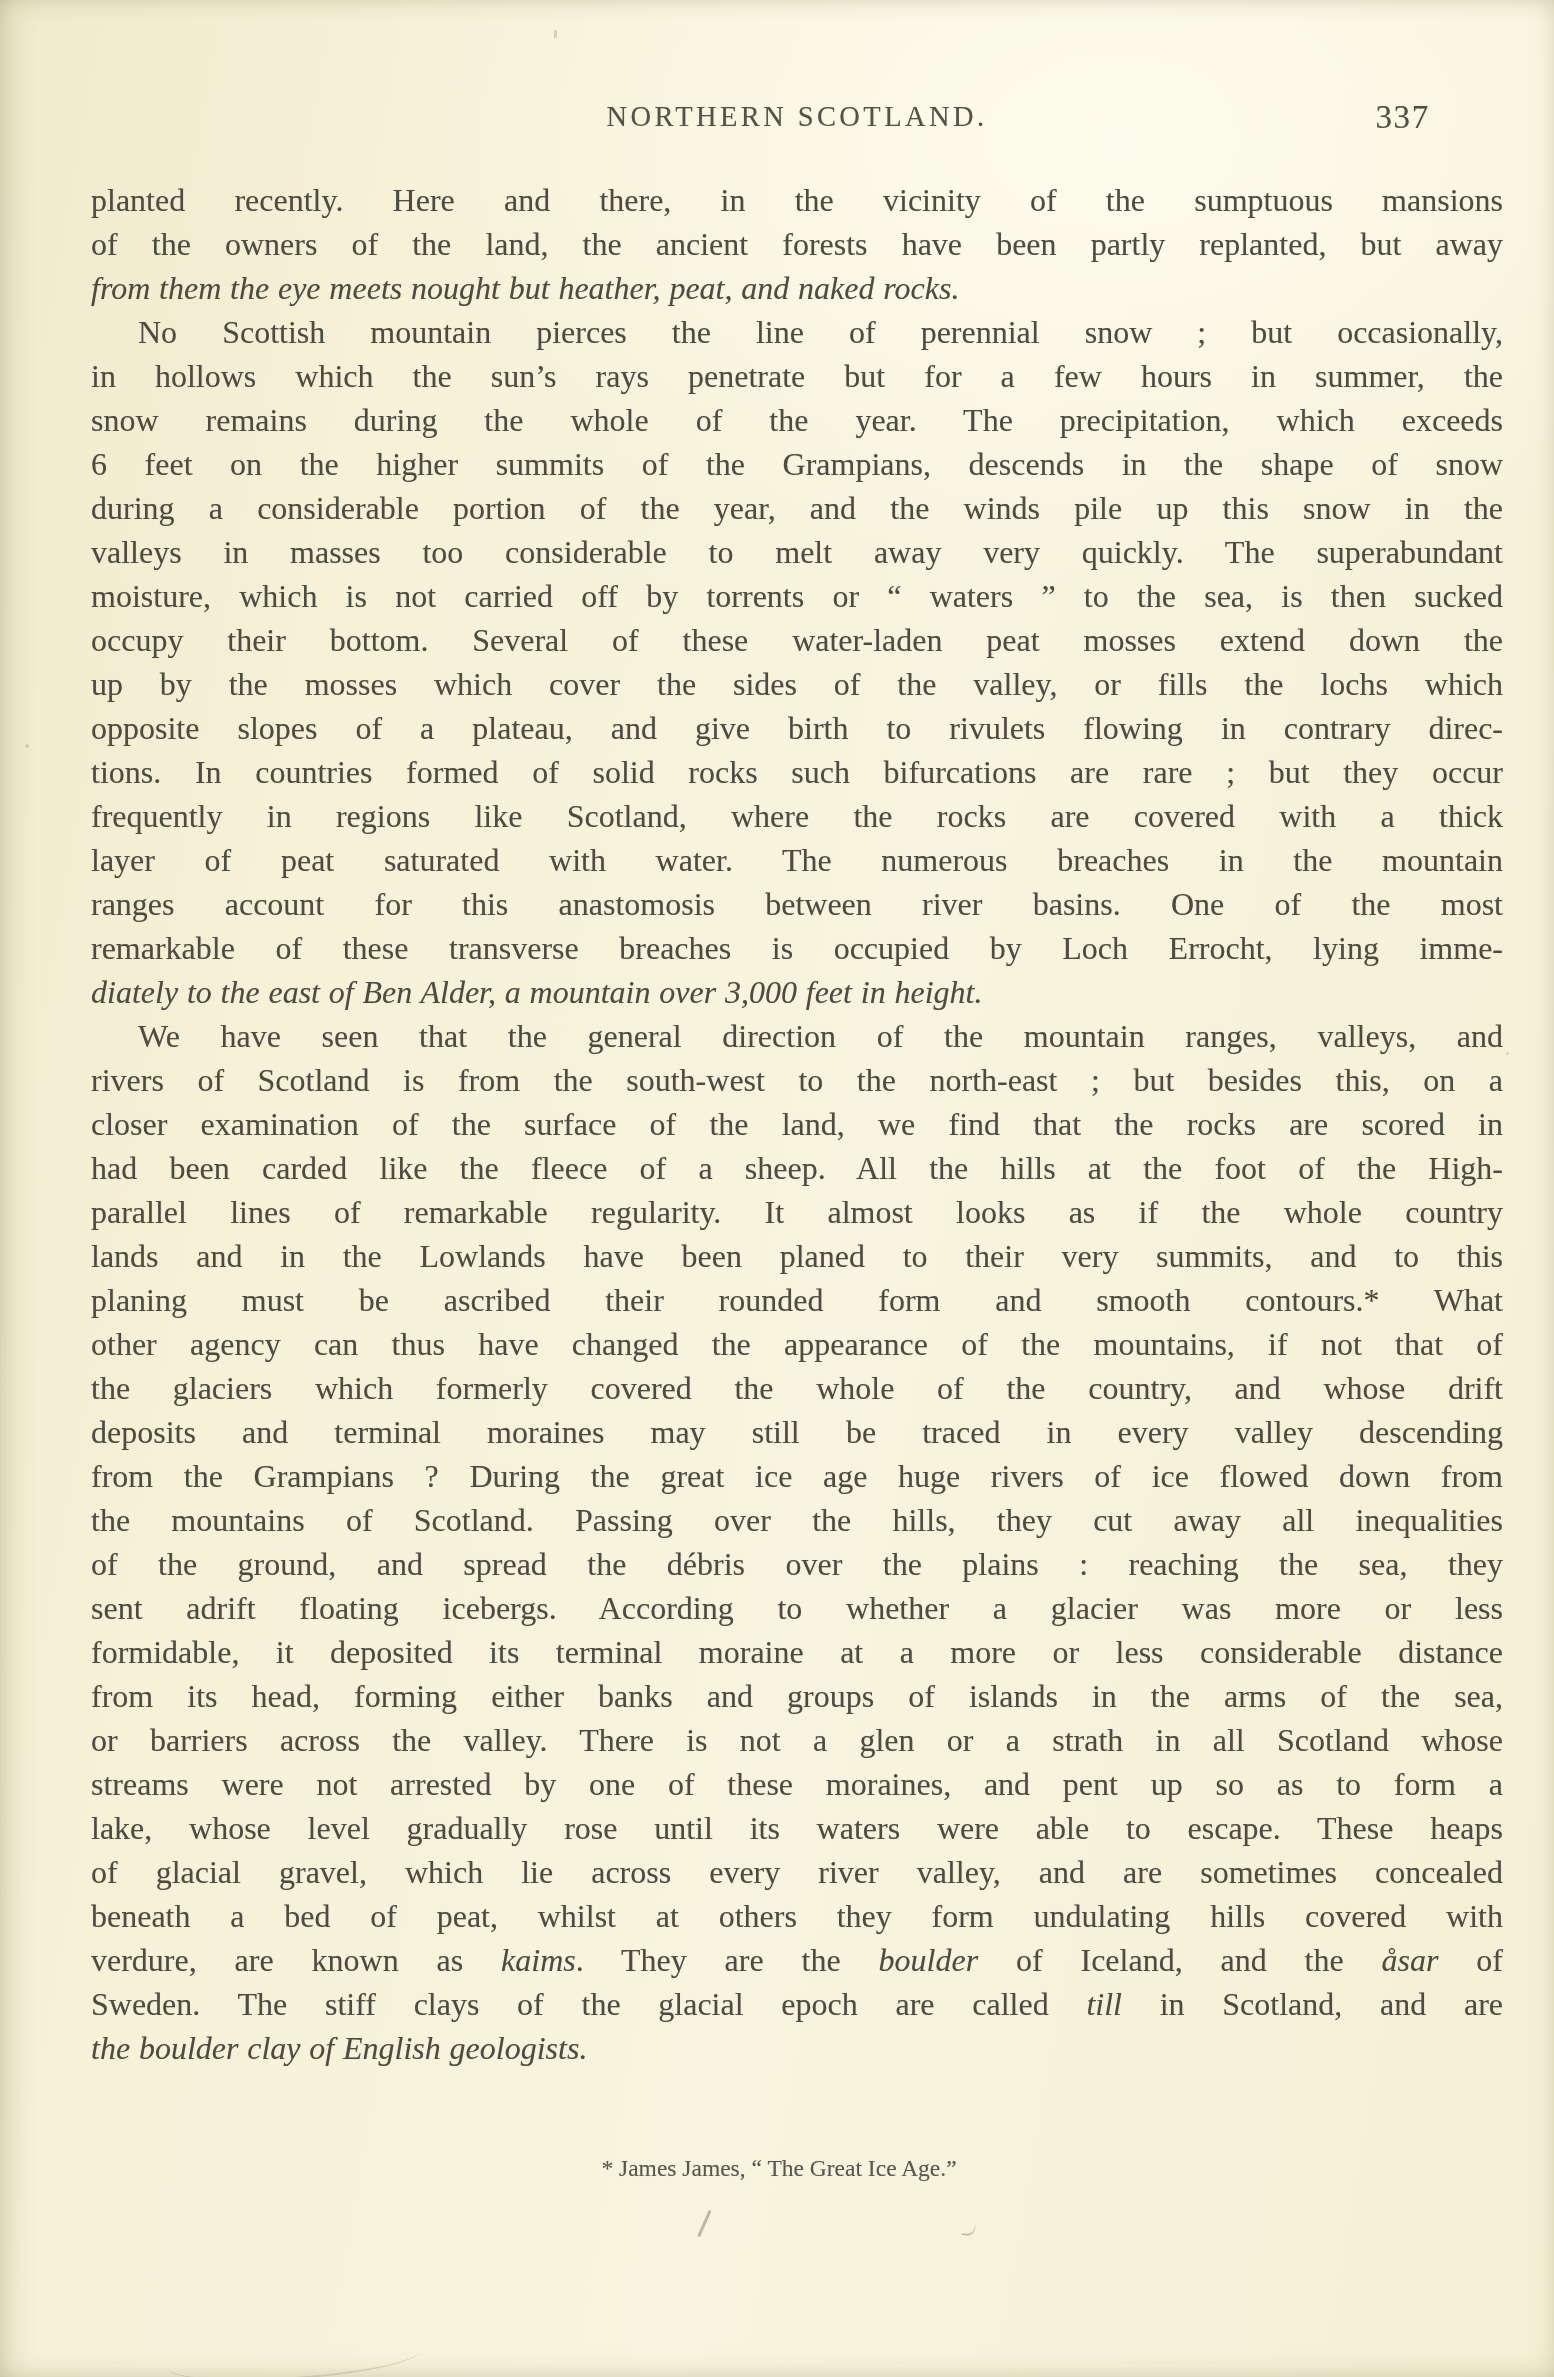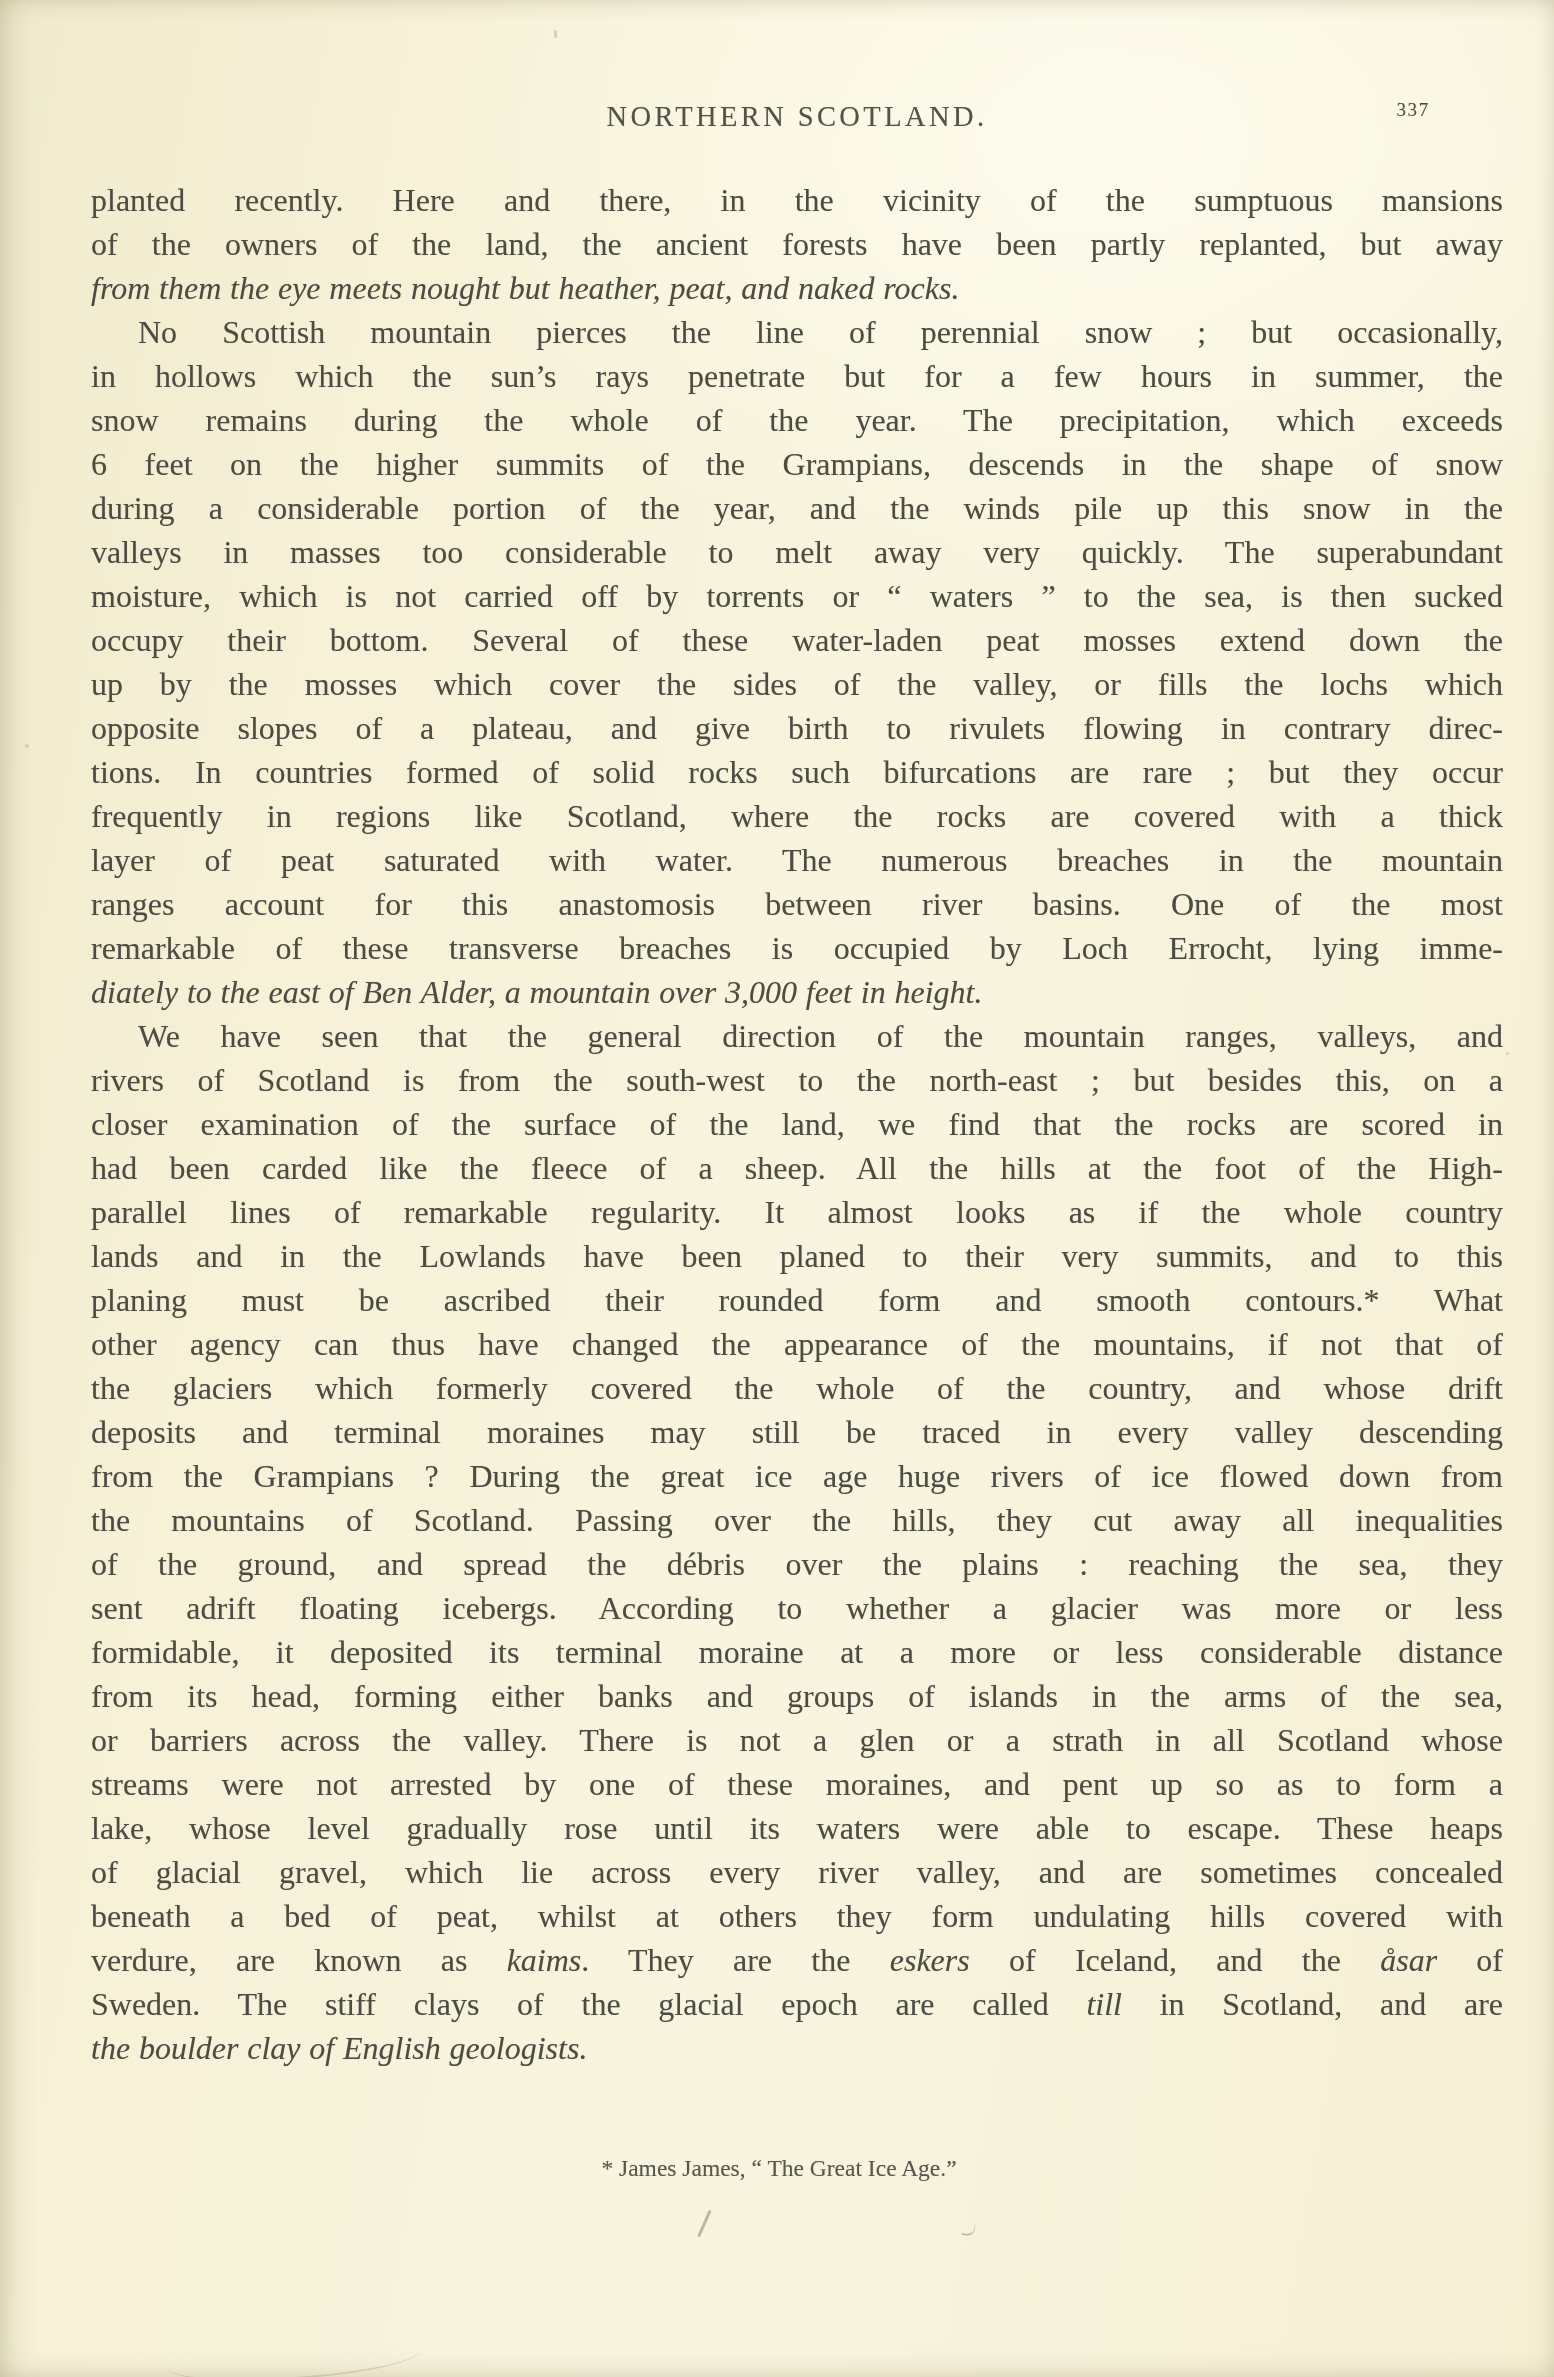--- a/index.html
+++ b/index.html
@@ -32,21 +32,21 @@
     text-align: center;
     font-size: 28.5px;
     letter-spacing: 3.4px;
     color: #53534a;
     text-shadow: 0 0 0.8px rgba(80,80,65,0.35);
   }
   .page-number {
     position: absolute;
     top: 99px;
     right: 124px;
-    font-size: 19px;
+    font-size: 33px;
     letter-spacing: 1.7px;
     color: #4e4e45;
     text-shadow: 0 0 0.8px rgba(80,80,65,0.35);
   }
 
   .body-text {
     position: absolute;
     top: 178px;
     left: 91px;
     width: 1412px;
@@ -142,21 +142,21 @@
       <div class="line">the mountains of Scotland.  Passing over the hills, they cut away all inequalities</div>
       <div class="line">of the ground, and spread the débris over the plains :  reaching the sea, they</div>
       <div class="line">sent adrift floating icebergs.  According to whether a glacier was more or less</div>
       <div class="line">formidable, it deposited its terminal moraine at a more or less considerable distance</div>
       <div class="line">from its head, forming either banks and groups of islands in the arms of the sea,</div>
       <div class="line">or barriers across the valley.  There is not a glen or a strath in all Scotland whose</div>
       <div class="line">streams were not arrested by one of these moraines, and pent up so as to form a</div>
       <div class="line">lake, whose level gradually rose until its waters were able to escape.  These heaps</div>
       <div class="line">of glacial gravel, which lie across every river valley, and are sometimes concealed</div>
       <div class="line">beneath a bed of peat, whilst at others they form undulating hills covered with</div>
-      <div class="line">verdure, are known as <i>kaims</i>.  They are the <i>eskers</i> of Iceland, and the <i>åsar</i> of</div>
+      <div class="line">verdure, are known as <i>kaims</i>.  They are the <i>boulder</i> of Iceland, and the <i>åsar</i> of</div>
       <div class="line">Sweden.  The stiff clays of the glacial epoch are called <i>till</i> in Scotland, and are</div>
       <div class="line end">the boulder clay of English geologists.</div>
     </div>
 
   <div class="footnote">* James James, “ The Great Ice Age.”</div>
 
   <div class="mark mark-stroke1"></div>
   <div class="mark mark-stroke2"></div>
   <div class="mark mark-curve"></div>
   <div class="mark speck1"></div>

